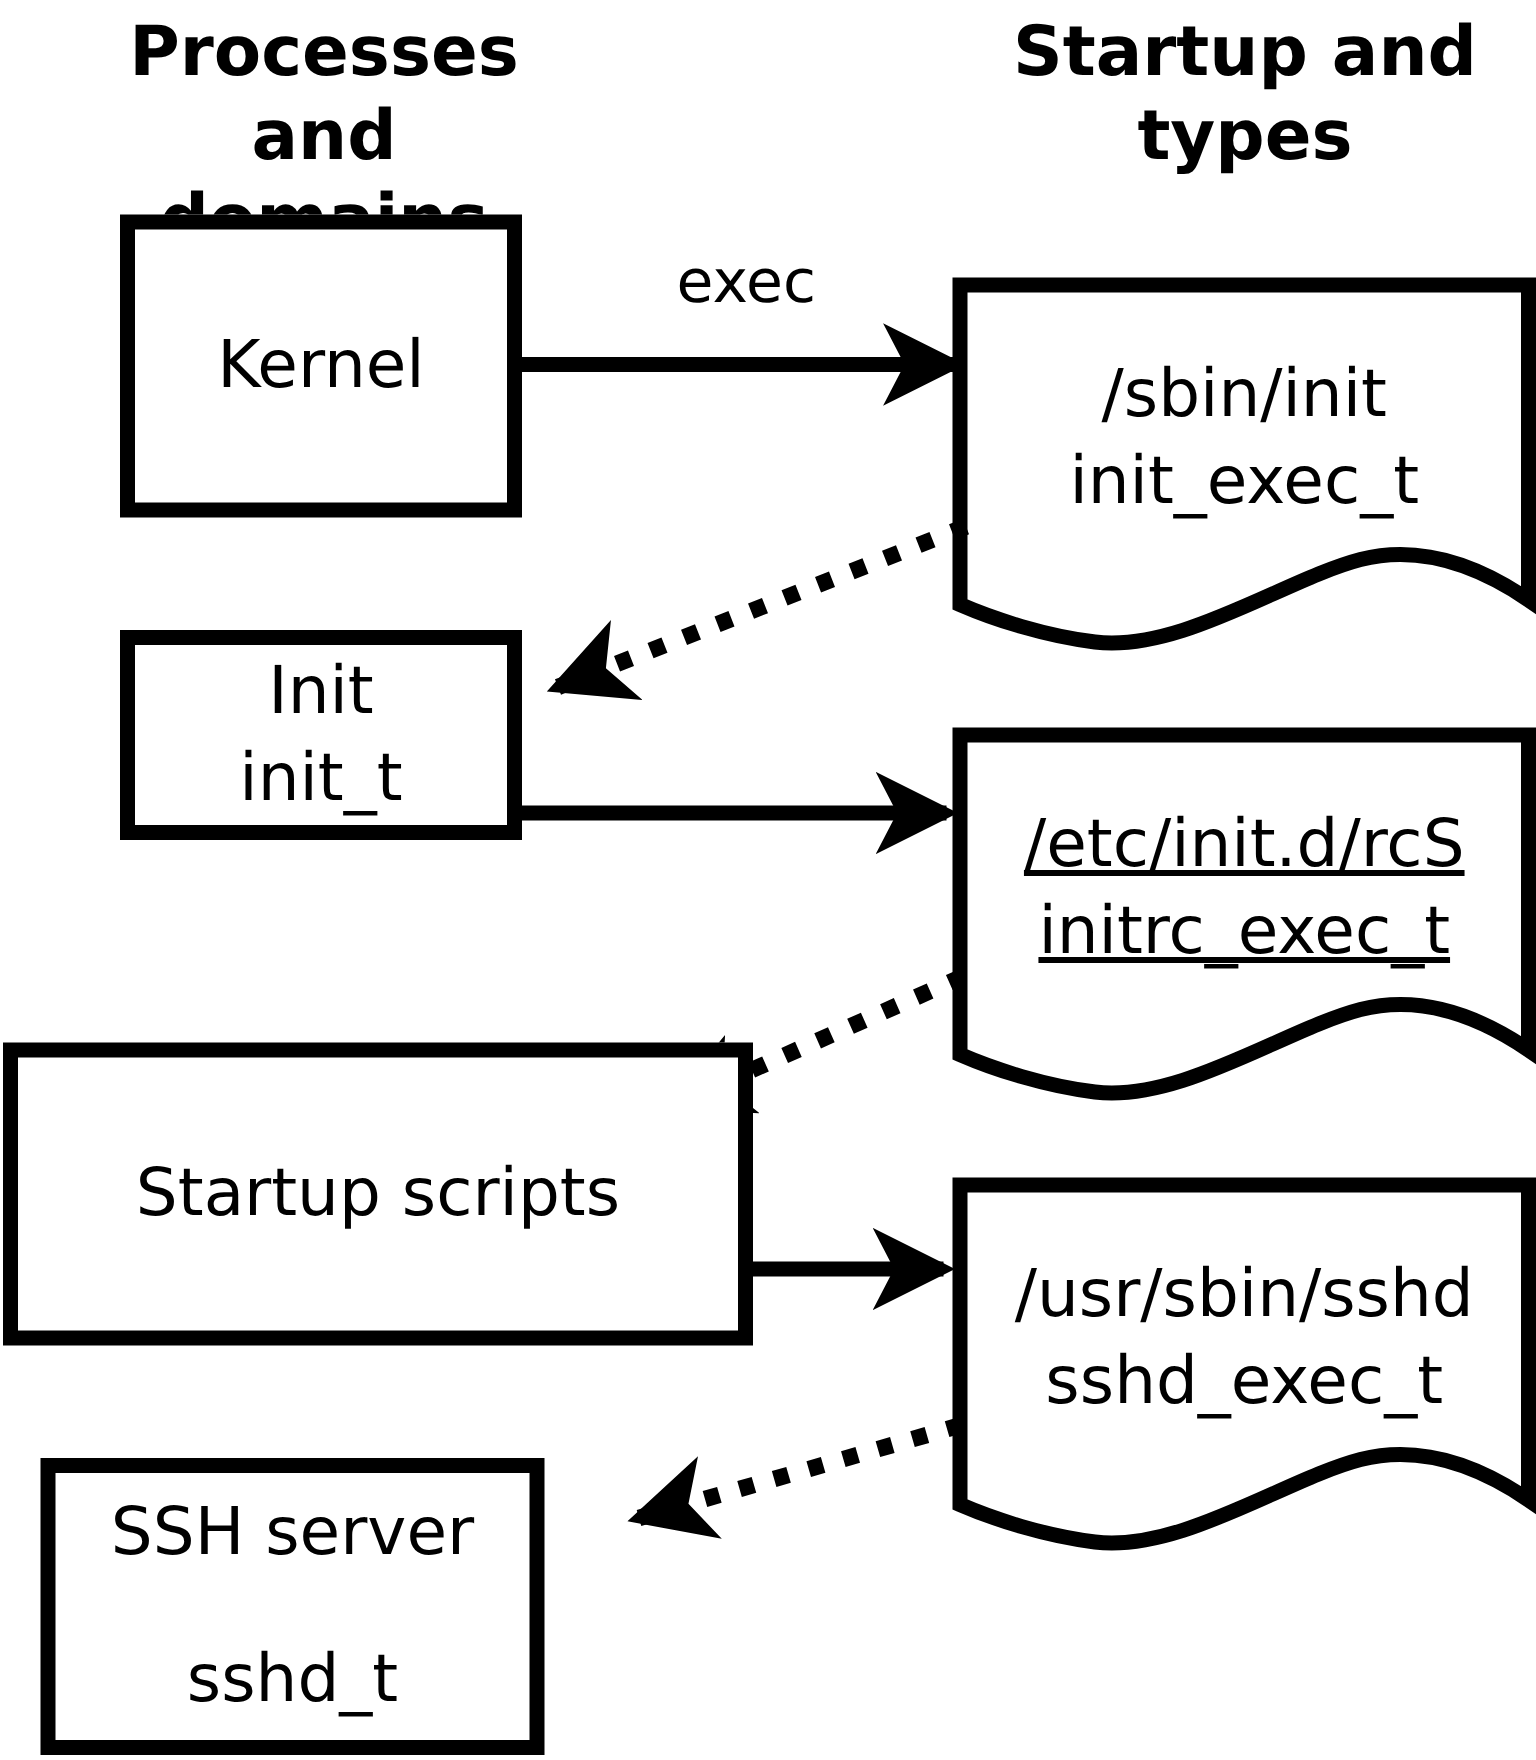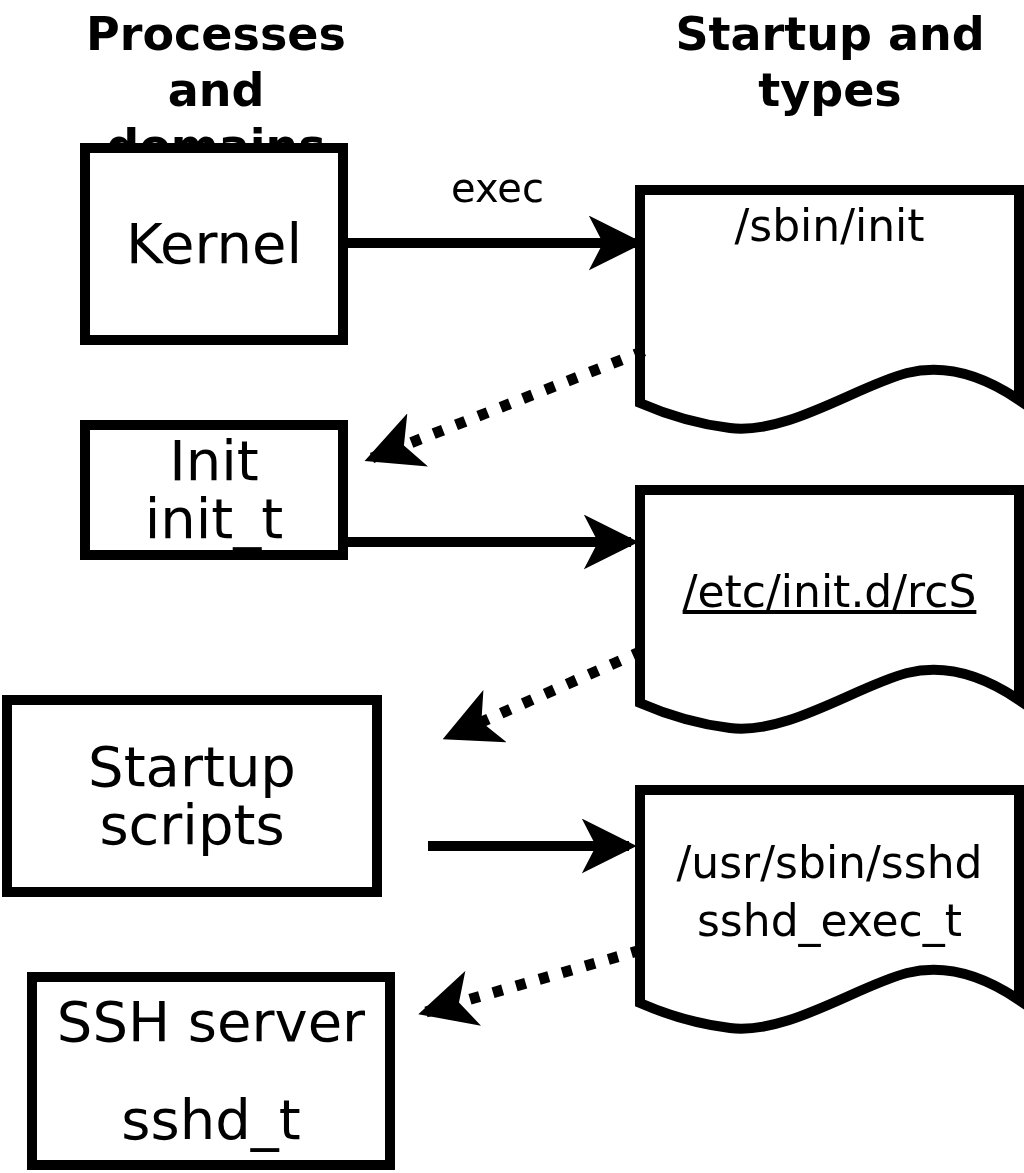--- a/index.html
+++ b/index.html
@@ -38,42 +38,42 @@
   .process-box {
     position: absolute;
     box-sizing: border-box;
     border: 10px solid #000000;
     background: #ffffff;
     display: flex;
     flex-direction: column;
     align-items: center;
     justify-content: center;
     text-align: center;
-    font-size: 56px;
+    font-size: 44px;
     line-height: 58px;
   }
   #box-kernel  { left: 80px; top: 143px; width: 268px; height: 202px; }
   #box-init    { left: 80px; top: 420px; width: 268px; height: 140px; }
-  #box-initrc  { left: 2px;  top: 695px; width: 380px; height: 202px; }
-  #box-sshd    { left: 27px; top: 972px; width: 368px; height: 198px; gap: 40px; }
+  #box-initrc  { left: 2px;  top: 695px; width: 500px; height: 202px; }
+  #box-sshd    { left: 27px; top: 972px; width: 336px; height: 198px; gap: 40px; }
 
   .doc-text {
     position: absolute;
     left: 640px;
     width: 379px;
     height: 190px;
     display: flex;
     flex-direction: column;
     align-items: center;
     justify-content: center;
     text-align: center;
     font-size: 44px;
     line-height: 58px;
   }
-  #doc-text-init   { top: 197px; justify-content: space-between; }
+  #doc-text-init   { top: 197px; }
   #doc-text-initrc { top: 497px; text-decoration: underline; }
   #doc-text-sshd   { top: 797px; }
 
   .edge-label {
     position: absolute;
     left: 415px;
     top: 165px;
     width: 165px;
     text-align: center;
     font-size: 40px;
@@ -128,23 +128,25 @@
   <div id="box-initrc" class="process-box">
     <span class="line-1">Startup scripts</span>
   </div>
   <div id="box-sshd" class="process-box">
     <span class="line-1">SSH server</span>
     <span class="line-2">sshd_t</span>
   </div>
 
   <div id="doc-text-init" class="doc-text">
     <span class="line-1">/sbin/init</span>
+    <span class="line-2">init_exec_t</span>
   </div>
   <div id="doc-text-initrc" class="doc-text">
     <span class="line-1">/etc/init.d/rcS</span>
+    <span class="line-2">initrc_exec_t</span>
   </div>
   <div id="doc-text-sshd" class="doc-text">
     <span class="line-1">/usr/sbin/sshd</span>
     <span class="line-2">sshd_exec_t</span>
   </div>
 
   <div class="edge-label">exec</div>
 
 </div>
 

